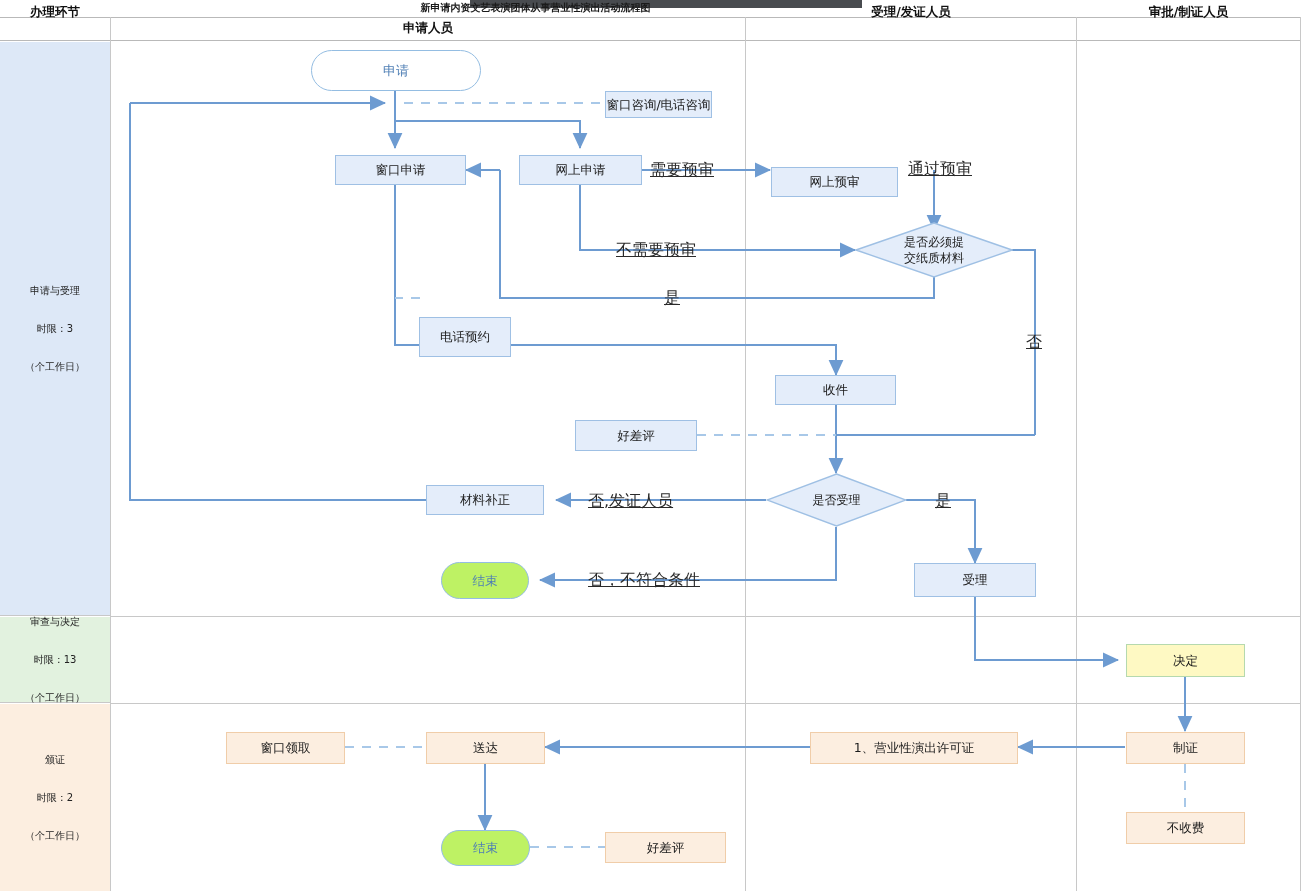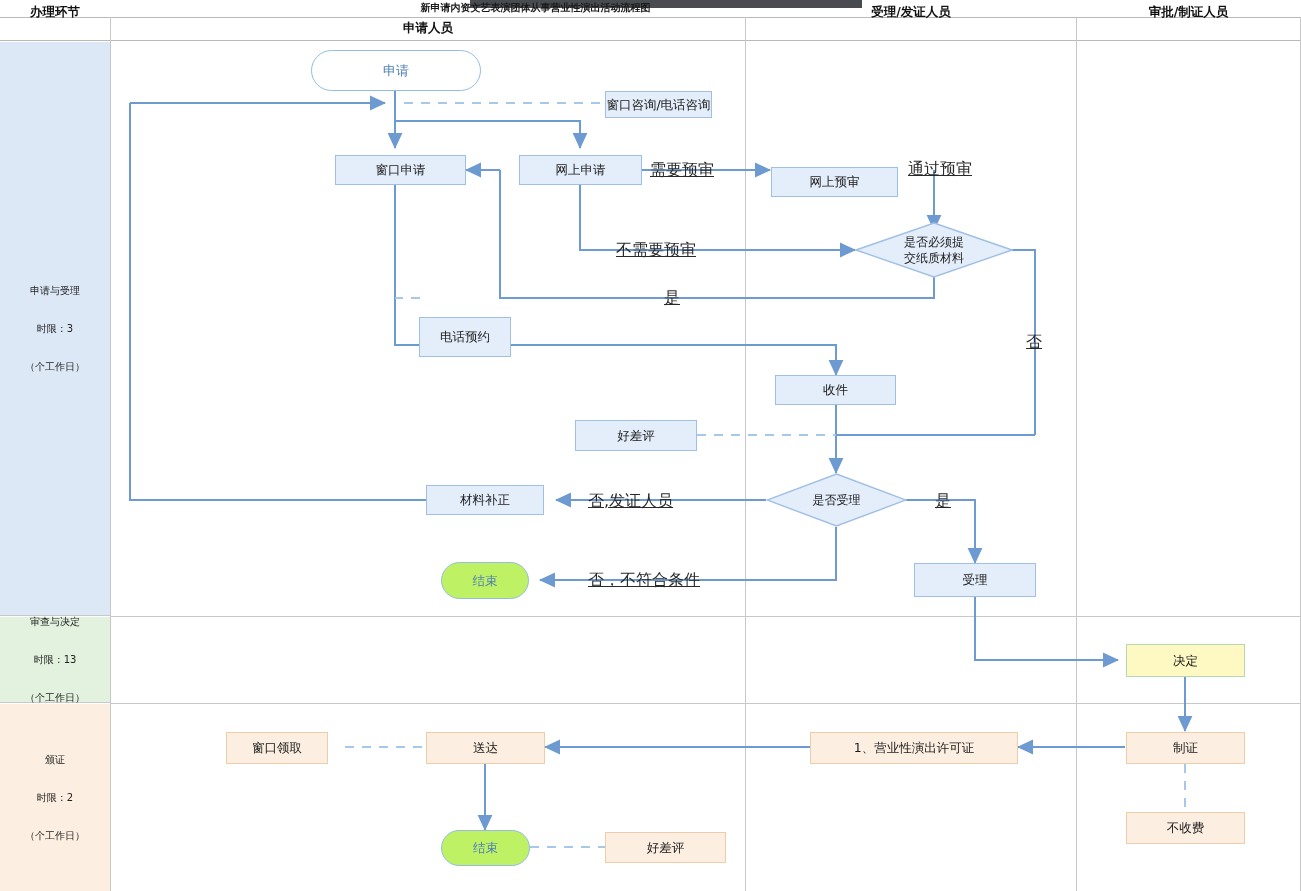--- a/index.html
+++ b/index.html
@@ -231,21 +231,21 @@
   <div class="node n-green" style="left:1126px;top:644px;width:119px;height:33px;">决定</div>
 
   <div class="node n-peach" style="left:1126px;top:732px;width:119px;height:32px;">制证</div>
 
   <div class="node n-peach" style="left:1126px;top:812px;width:119px;height:32px;">不收费</div>
 
   <div class="node n-peach" style="left:810px;top:732px;width:208px;height:32px;">1、营业性演出许可证</div>
 
   <div class="node n-peach" style="left:426px;top:732px;width:119px;height:32px;">送达</div>
 
-  <div class="node n-peach" style="left:226px;top:732px;width:102px;height:32px;">窗口领取</div>
+  <div class="node n-peach" style="left:226px;top:732px;width:119px;height:32px;">窗口领取</div>
 
   <div class="node n-round-sm" style="left:441px;top:830px;width:89px;height:36px;">结束</div>
 
   <div class="node n-peach" style="left:605px;top:832px;width:121px;height:31px;">好差评</div>
 
   <div class="elabel" style="left:650px;top:163px;">需要预审</div>
   <div class="elabel" style="left:908px;top:162px;">通过预审</div>
   <div class="elabel" style="left:616px;top:243px;">不需要预审</div>
   <div class="elabel" style="left:664px;top:291px;">是</div>
   <div class="elabel" style="left:1026px;top:335px;width:14px;text-align:center;">否</div>

